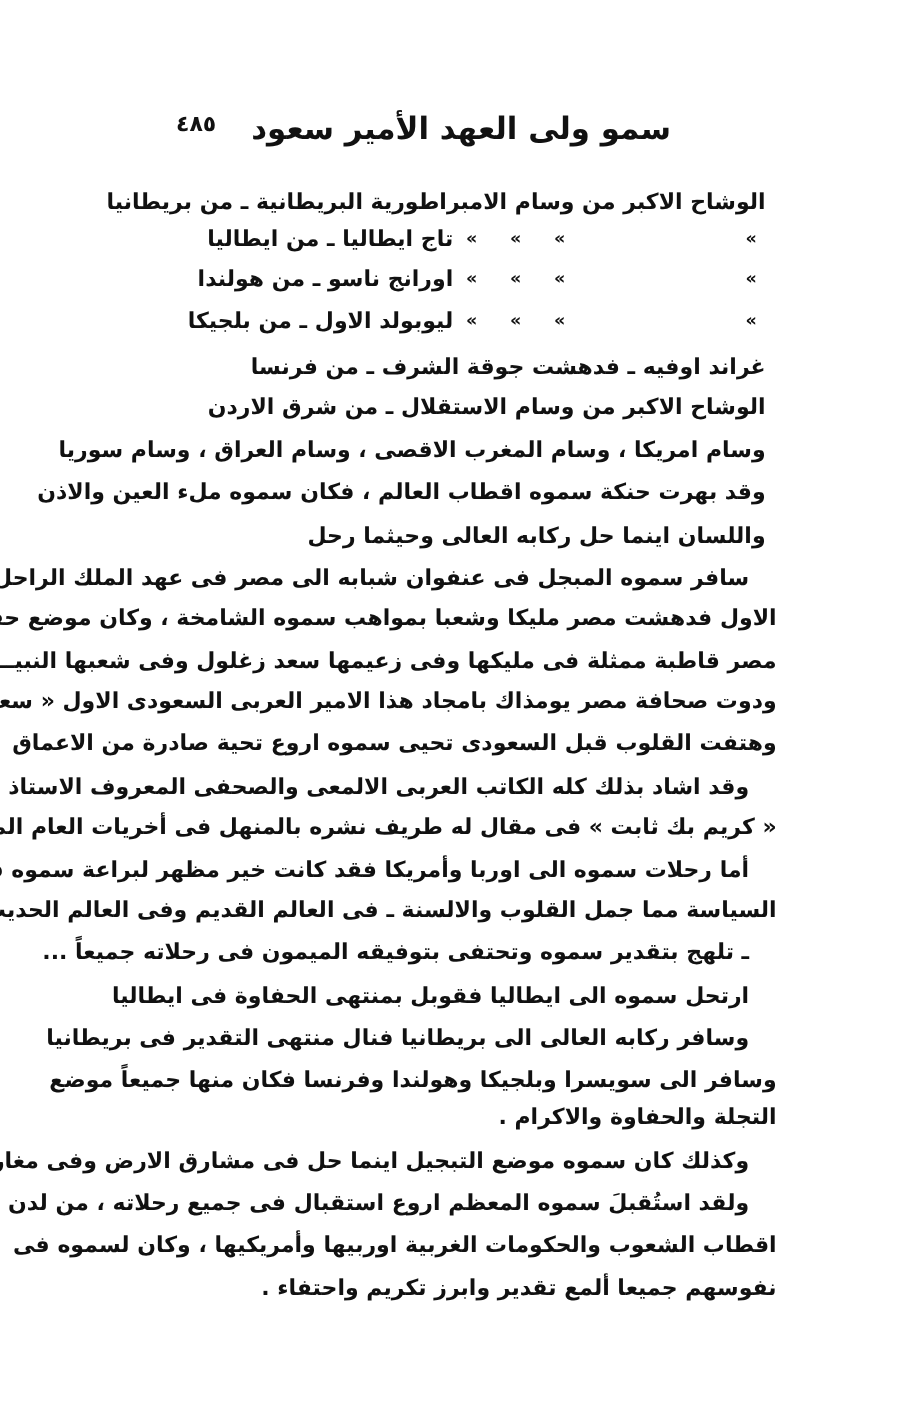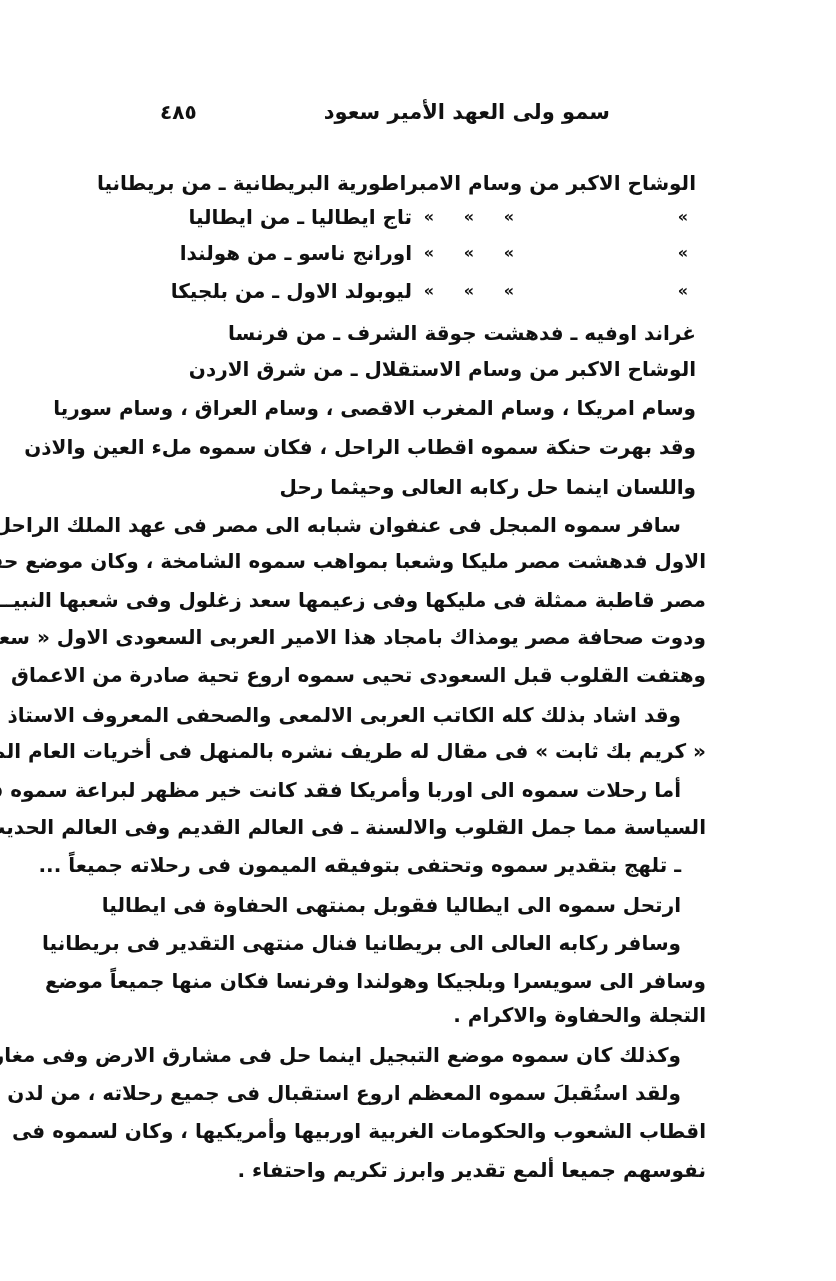--- a/index.html
+++ b/index.html
@@ -1,21 +1,21 @@
 <!DOCTYPE html>
 <html><head>
   <meta charset="utf-8">
   <style>
     html, body { margin: 0; padding: 0; background: #ffffff; }
     body { width: 836px; height: 1281px; position: relative; overflow: hidden;
            font-family: "DejaVu Sans", sans-serif; color: #111; }
     .page { position: absolute; left: 0; top: 0; width: 836px; height: 1281px; background: #fff; }
     .header { position: absolute; top: 100px; left: 160px; width: 450px; height: 30px; }
     .page-num { position: absolute; left: 0; top: 0; font-size: 20px; font-weight: bold; direction: rtl; }
-    .running-title { position: absolute; right: 0; top: 0; font-size: 21px; font-weight: bold; direction: rtl; white-space: nowrap; }
+    .running-title { position: absolute; right: 0; top: 0; font-size: 28px; font-weight: bold; direction: rtl; white-space: nowrap; }
     .line { position: absolute; direction: rtl; text-align: center; white-space: nowrap;
             font-size: 20px; font-weight: bold; line-height: 30px; height: 32px; overflow: visible; }
     .ditto-row { position: absolute; direction: rtl; white-space: nowrap; font-size: 20px; font-weight: bold; line-height: 30px; height: 32px; }
     .ditto { position: absolute; top: 0; font-size: 16px; }
     .ditto-text { position: absolute; top: 0; }
   </style>
 </head>
 <body>
 
 <div class="page">
@@ -48,21 +48,21 @@
     <span class="ditto" style="right:182px;">»</span>
     <span class="ditto" style="right:222px;">»</span>
     <span class="ditto" style="right:262px;">»</span>
     <span class="ditto-text" style="right:284px;">ليوبولد الاول ـ من بلجيكا</span>
   </div>
 
   <div class="line" style="top:318px; right:140px;">غراند اوفيه ـ فدهشت جوقة الشرف ـ من فرنسا</div>
   <div class="line" style="top:354px; right:140px;">الوشاح الاكبر من وسام الاستقلال ـ من شرق الاردن</div>
 
   <div class="line" style="top:393px; right:140px;">وسام امريكا ، وسام المغرب الاقصى ، وسام العراق ، وسام سوريا</div>
-  <div class="line" style="top:432px; right:140px;">وقد بهرت حنكة سموه اقطاب الراحل ، فكان سموه ملء العين والاذن</div>
+  <div class="line" style="top:432px; right:140px;">وقد بهرت حنكة سموه اقطاب العالم ، فكان سموه ملء العين والاذن</div>
   <div class="line" style="top:472px; right:140px;">واللسان اينما حل ركابه العالى وحيثما رحل</div>
 
   <div class="line" style="top:510px; right:155px;">سافر سموه المبجل فى عنفوان شبابه الى مصر فى عهد الملك الراحل فؤاد</div>
   <div class="line" style="top:546px; right:130px;">الاول فدهشت مصر مليكا وشعبا بمواهب سموه الشامخة ، وكان موضع حفاوة</div>
   <div class="line" style="top:585px; right:130px;">مصر قاطبة ممثلة فى مليكها وفى زعيمها سعد زغلول وفى شعبها النبيــل ..</div>
   <div class="line" style="top:622px; right:130px;">ودوت صحافة مصر يومذاك بامجاد هذا الامير العربى السعودى الاول « سعود »</div>
   <div class="line" style="top:660px; right:130px;">وهتفت القلوب قبل السعودى تحيى سموه اروع تحية صادرة من الاعماق</div>
 
   <div class="line" style="top:700px; right:155px;">وقد اشاد بذلك كله الكاتب العربى الالمعى والصحفى المعروف الاستاذ ،</div>
   <div class="line" style="top:736px; right:130px;">« كريم بك ثابت » فى مقال له طريف نشره بالمنهل فى أخريات العام المنصرم .</div>

